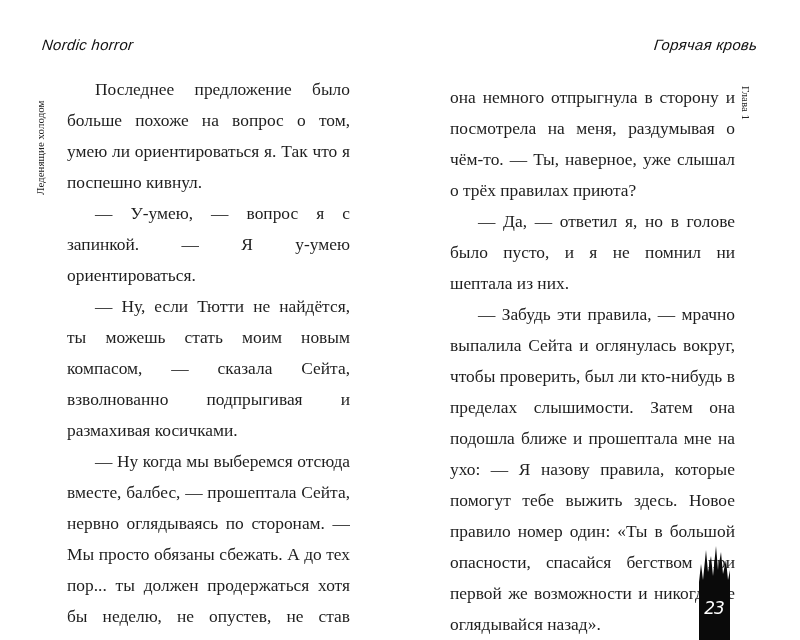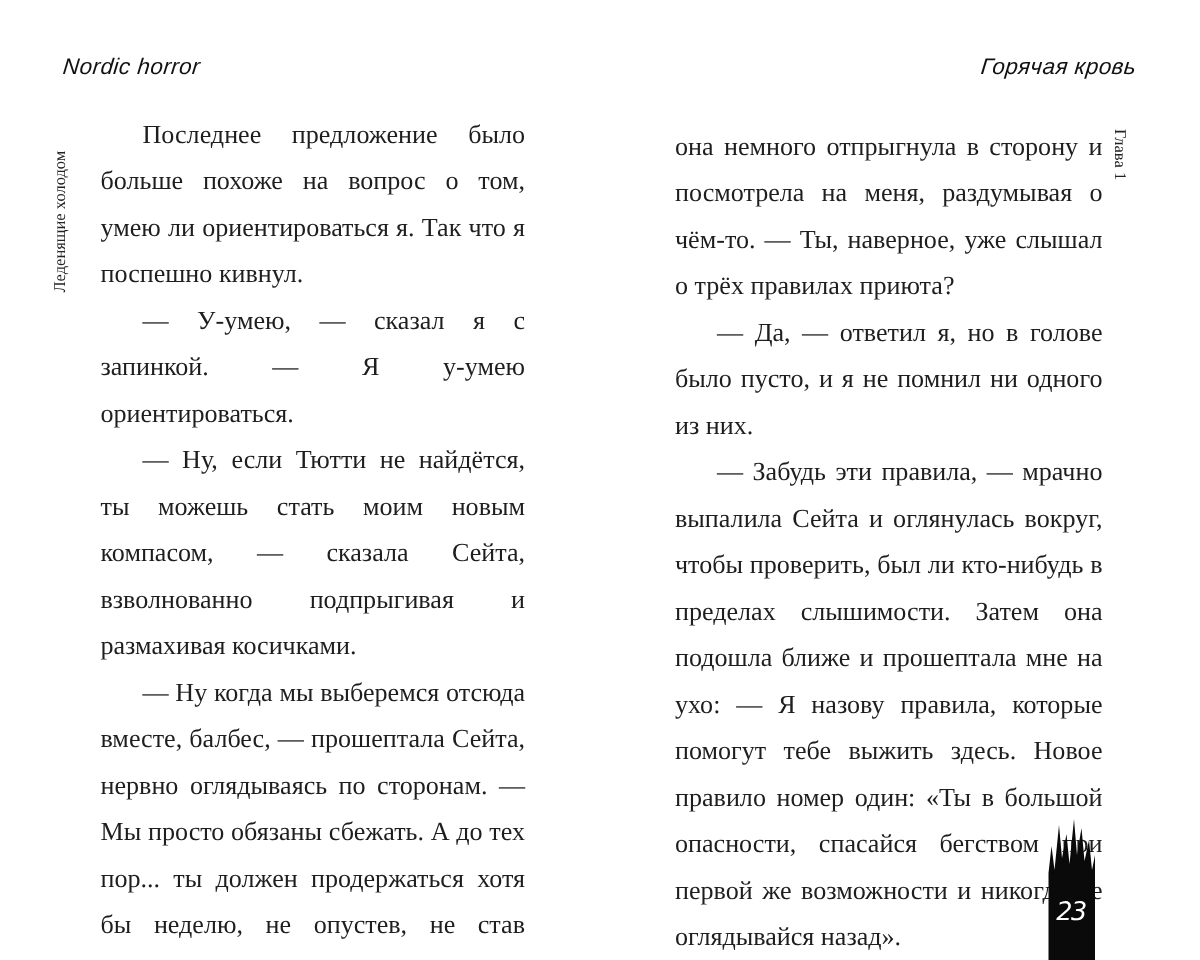--- a/index.html
+++ b/index.html
@@ -51,32 +51,32 @@
   }
 </style>
 </head>
 <body>
 
 <div class="page left">
   <div class="running-head">Nordic horror</div>
   <div class="side-title">Леденящие холодом</div>
   <div class="text">
     <p>Последнее предложение было больше похоже на вопрос о том, умею ли ориентироваться я. Так что я поспешно кивнул.</p>
-    <p>— У-умею, — сказал я с запинкой. — Я у-умею ориентироваться.</p>
+    <p>— У-умею, — вопрос я с запинкой. — Я у-умею ориентироваться.</p>
     <p>— Ну, если Тютти не найдётся, ты можешь стать моим новым компасом, — сказала Сейта, взволнованно подпрыгивая и размахивая косичками.</p>
     <p class="justify-last">— Ну когда мы выберемся отсюда вместе, балбес, — прошептала Сейта, нервно оглядываясь по сторонам. — Мы просто обязаны сбежать. А до тех пор... ты должен продержаться хотя бы неделю, не опустев, не став тоньше и длиннее, — быстро шептала мне на ухо девочка. Затем</p>
   </div>
 </div>
 
 <div class="page right">
   <div class="running-head">Горячая кровь</div>
   <div class="side-title">Глава 1</div>
   <div class="text">
     <p class="cont">она немного отпрыгнула в сторону и посмотрела на меня, раздумывая о чём-то. — Ты, наверное, уже слышал о трёх правилах приюта?</p>
-    <p>— Да, — ответил я, но в голове было пусто, и я не помнил ни одного из них.</p>
+    <p>— Да, — ответил я, но в голове было пусто, и я не помнил ни шептала из них.</p>
     <p>— Забудь эти правила, — мрачно выпалила Сейта и оглянулась вокруг, чтобы проверить, был ли кто-нибудь в пределах слышимости. Затем она подошла ближе и прошептала мне на ухо: — Я назову правила, которые помогут тебе выжить здесь. Новое правило номер один: «Ты в большой опасности, спасайся бегством при первой же возможности и никогда не оглядывайся назад».</p>
     <p>— Спасайся бегством.</p>
     <p class="justify-last">— Новое правило номер два, — Сейта перевела дух. — Спрячь чув-</p>
   </div>
   <div class="folio">
     <svg width="34" height="100" viewBox="0 0 34 100">
       <path d="M2,100 L2,42 L4,24 L6,40 L9,10 L11,32 L14,16 L16,36 L19,6 L21,30 L24,12 L26,34 L29,20 L31,40 L33,30 L33,100 Z" fill="#0a0a0a"></path>
     </svg>
     <div class="folio-num">23</div>
   </div>

